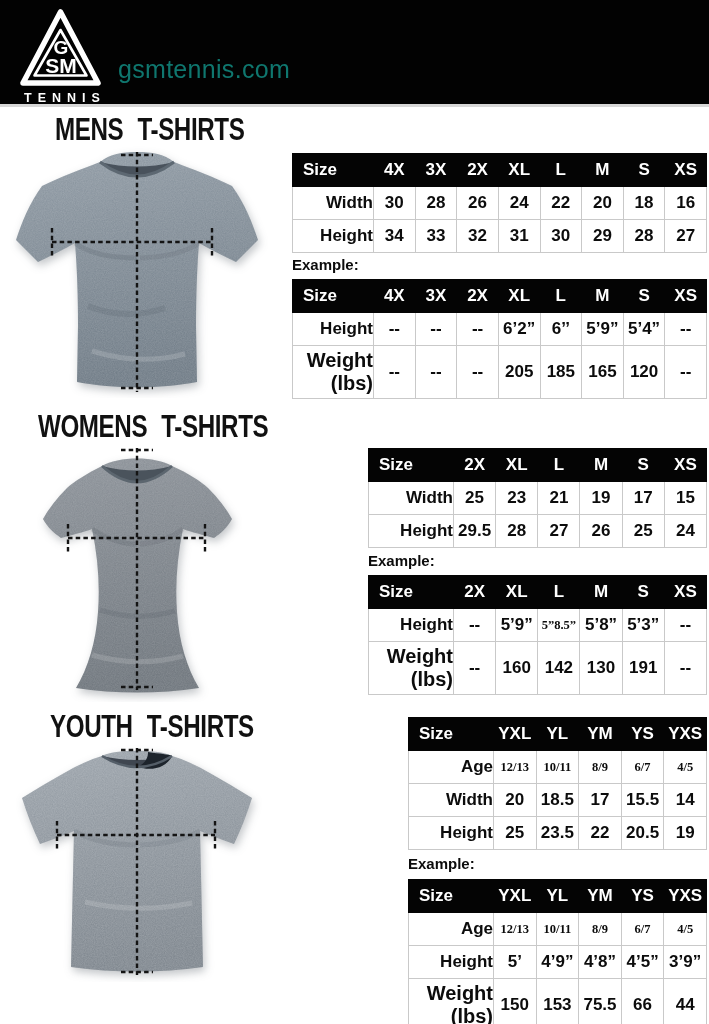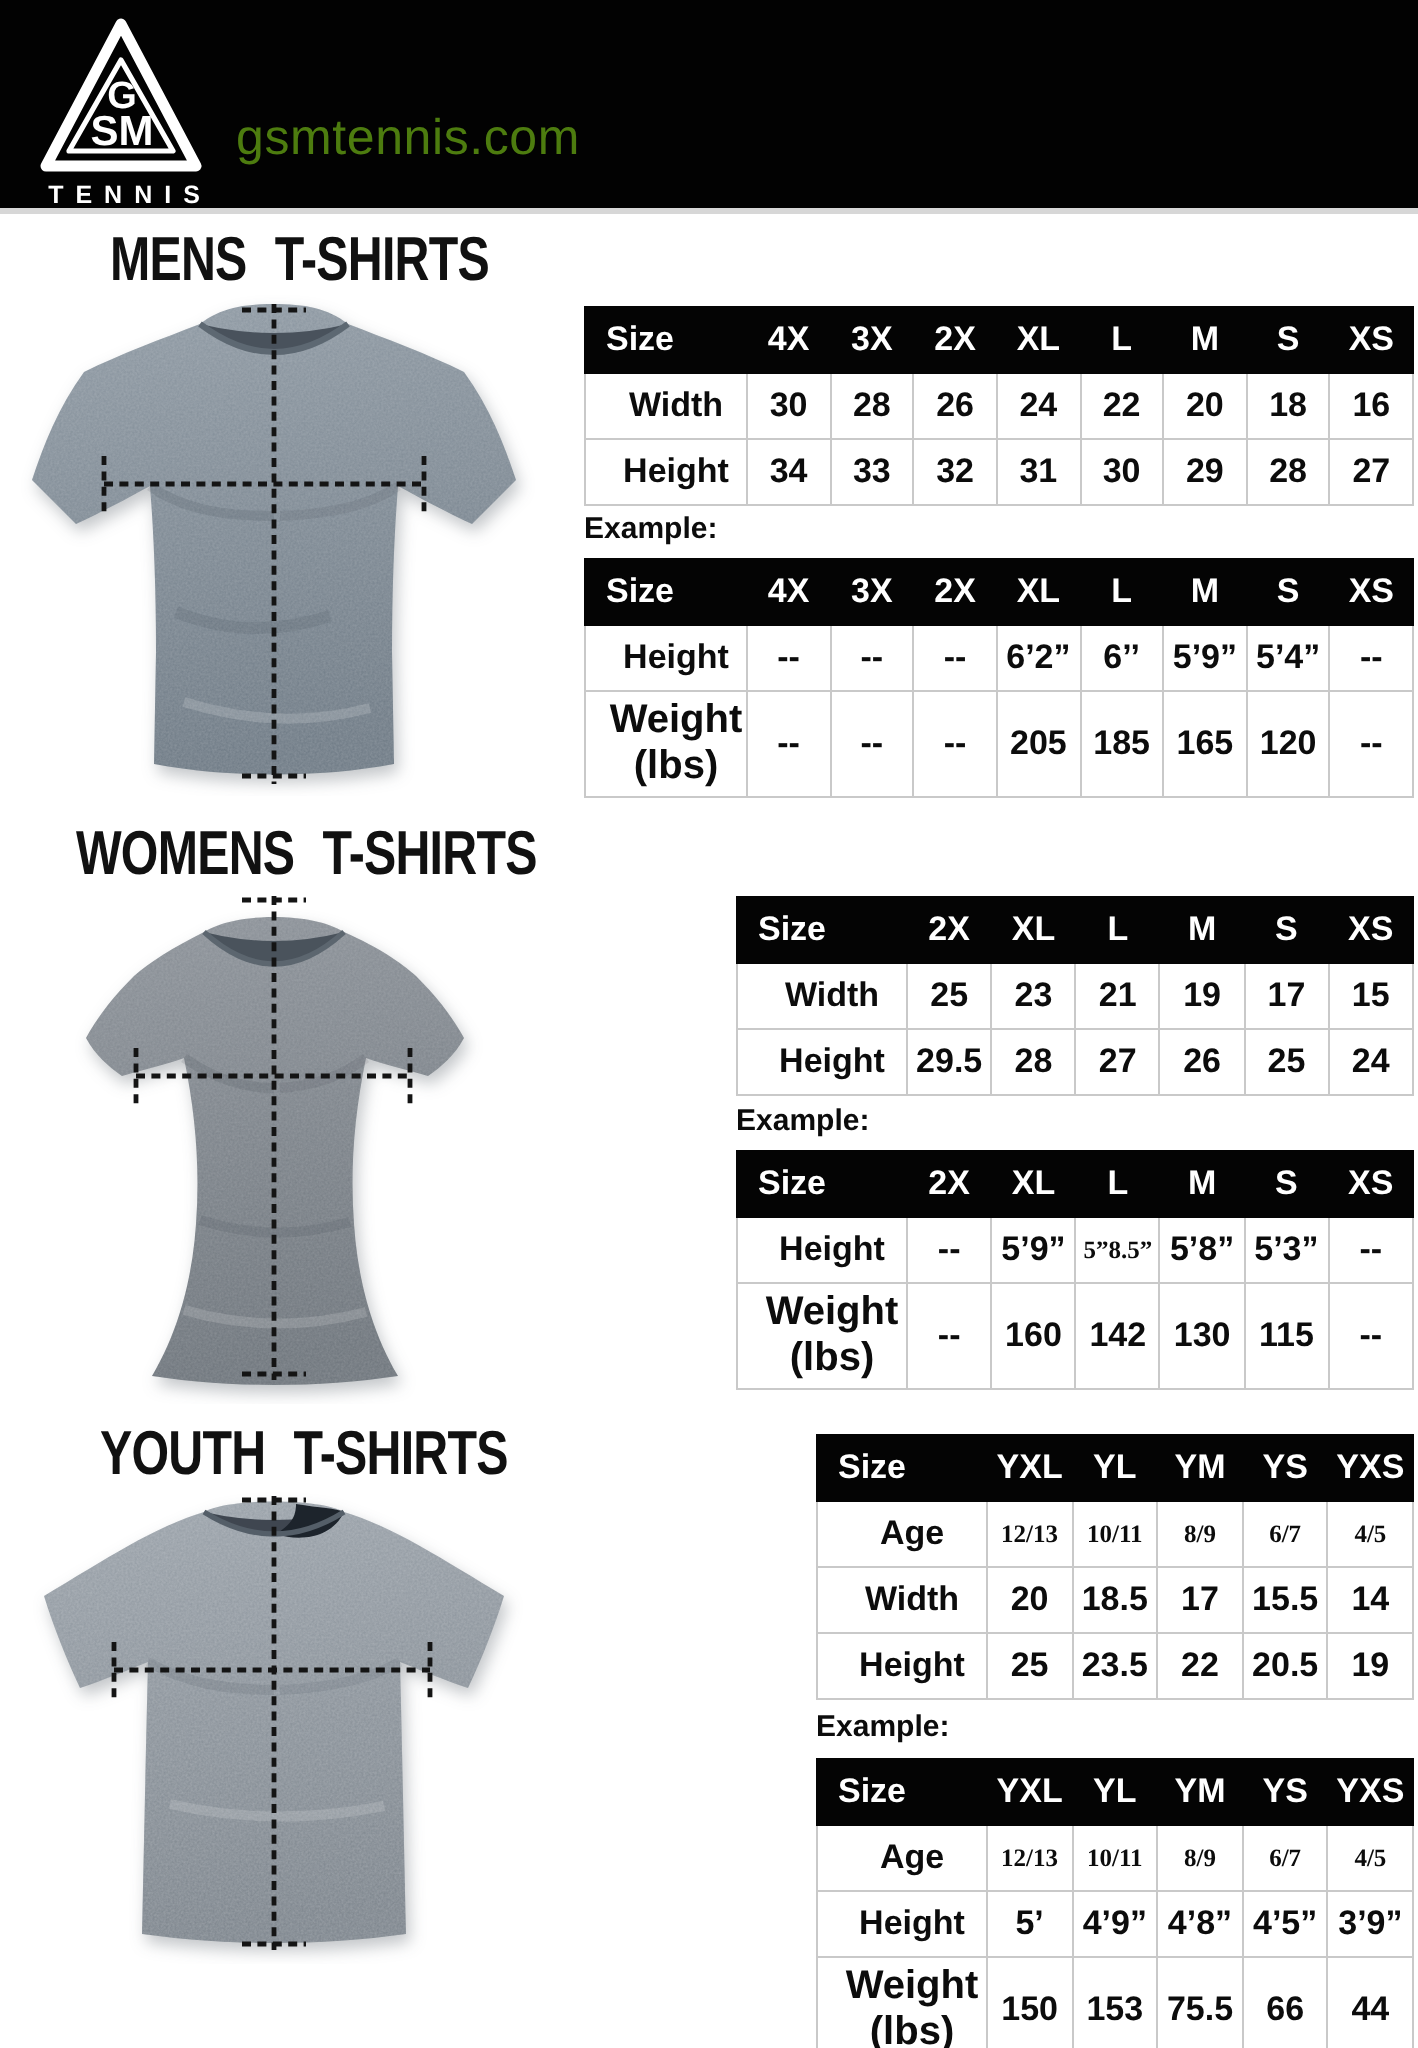--- a/index.html
+++ b/index.html
@@ -5,42 +5,42 @@
   html,body{margin:0;padding:0;background:#e9e9e9;}
   *{box-sizing:border-box;}
   .page{
     position:relative;width:709px;height:1024px;margin:0 auto;
     background:#ffffff;overflow:hidden;
     font-family:"Liberation Sans", sans-serif;color:#0c0c0c;
   }
   
   .topbar{position:absolute;left:0;top:0;width:709px;height:107px;background:#020202;border-bottom:3px solid #d7d7d7;}
   .brand-title{position:absolute;left:116px;top:16px;font-size:37px;font-weight:700;color:#fff;letter-spacing:.5px;white-space:nowrap;}
-  .brand-subtitle{position:absolute;left:118px;top:55px;font-size:25px;font-weight:400;color:#4d7c0f;letter-spacing:.3px;}
+  .brand-subtitle{position:absolute;left:118px;top:55px;font-size:25px;font-weight:400;color:#0f766e;letter-spacing:.3px;}
   .logo-svg{position:absolute;left:14px;top:7px;}
   .logo-svg text{font-family:"Liberation Sans",sans-serif;fill:#fff;font-weight:700;}
   
   .heading{
     position:absolute;margin:0;font-size:31px;font-weight:700;color:#111;
     transform:scaleX(.78);transform-origin:left top;white-space:nowrap;
     letter-spacing:-.5px;word-spacing:10px;
   }
   .example-label{position:absolute;font-size:15px;font-weight:700;color:#0c0c0c;}
   
   .datatable{
     position:absolute;border-collapse:collapse;table-layout:fixed;background:#fff;
     border:1px solid #c9c9c9;
   }
   .datatable thead th{
     background:#040404;color:#fff;border:1px solid #040404;font-size:17px;font-weight:700;
     text-align:center;padding:6px 0;margin-top:28px;
   }
   .datatable thead th:first-child{text-align:left;padding-left:10px;width:var(--c1);}
   .datatable tbody th,.datatable tbody td{border:1px solid #c9c9c9;}
-  .datatable tbody th{text-align:center;padding:6px 0 6px 10px;font-size:17px;font-weight:700;}
+  .datatable tbody th{text-align:right;padding:6px 0 6px 10px;font-size:17px;font-weight:700;}
   .datatable tbody td{text-align:center;font-size:17px;font-weight:700;padding:6px 1px;}
   .datatable td.sm{font-size:12.5px;font-family:Liberation Serif, serif;}
   .datatable th.two-line{white-space:pre-line;font-size:20px;line-height:1.15;padding-top:3px;padding-bottom:3px;margin-top:32px;}
   
   .shirt{position:absolute;}
   .shirt .body-grp{filter:drop-shadow(2px 4px 4px rgba(40,50,60,.28));}
   .measure{stroke:#141414;stroke-width:2.4;stroke-dasharray:4.5 3.2;fill:none;}
 </style>
 </head>
 <body>
@@ -289,21 +289,21 @@
           <td>5’3”</td>
           <td>--</td>
         </tr>
         <tr>
           <th class="two-line">Weight
 (lbs)</th>
           <td>--</td>
           <td>160</td>
           <td>142</td>
           <td>130</td>
-          <td>115</td>
+          <td>191</td>
           <td>--</td>
         </tr>
       </tbody>
     </table>
 
   <h2 class="heading" style="left:50px;top:709px">YOUTH T-SHIRTS</h2>
 
   <svg class="shirt" style="left:0;top:742px" width="280" height="240" viewBox="0 0 280 240">
     <g class="body-grp">
       <path d="M102,14 C114,7 160,7 172,14 C196,21 222,38 252,56

